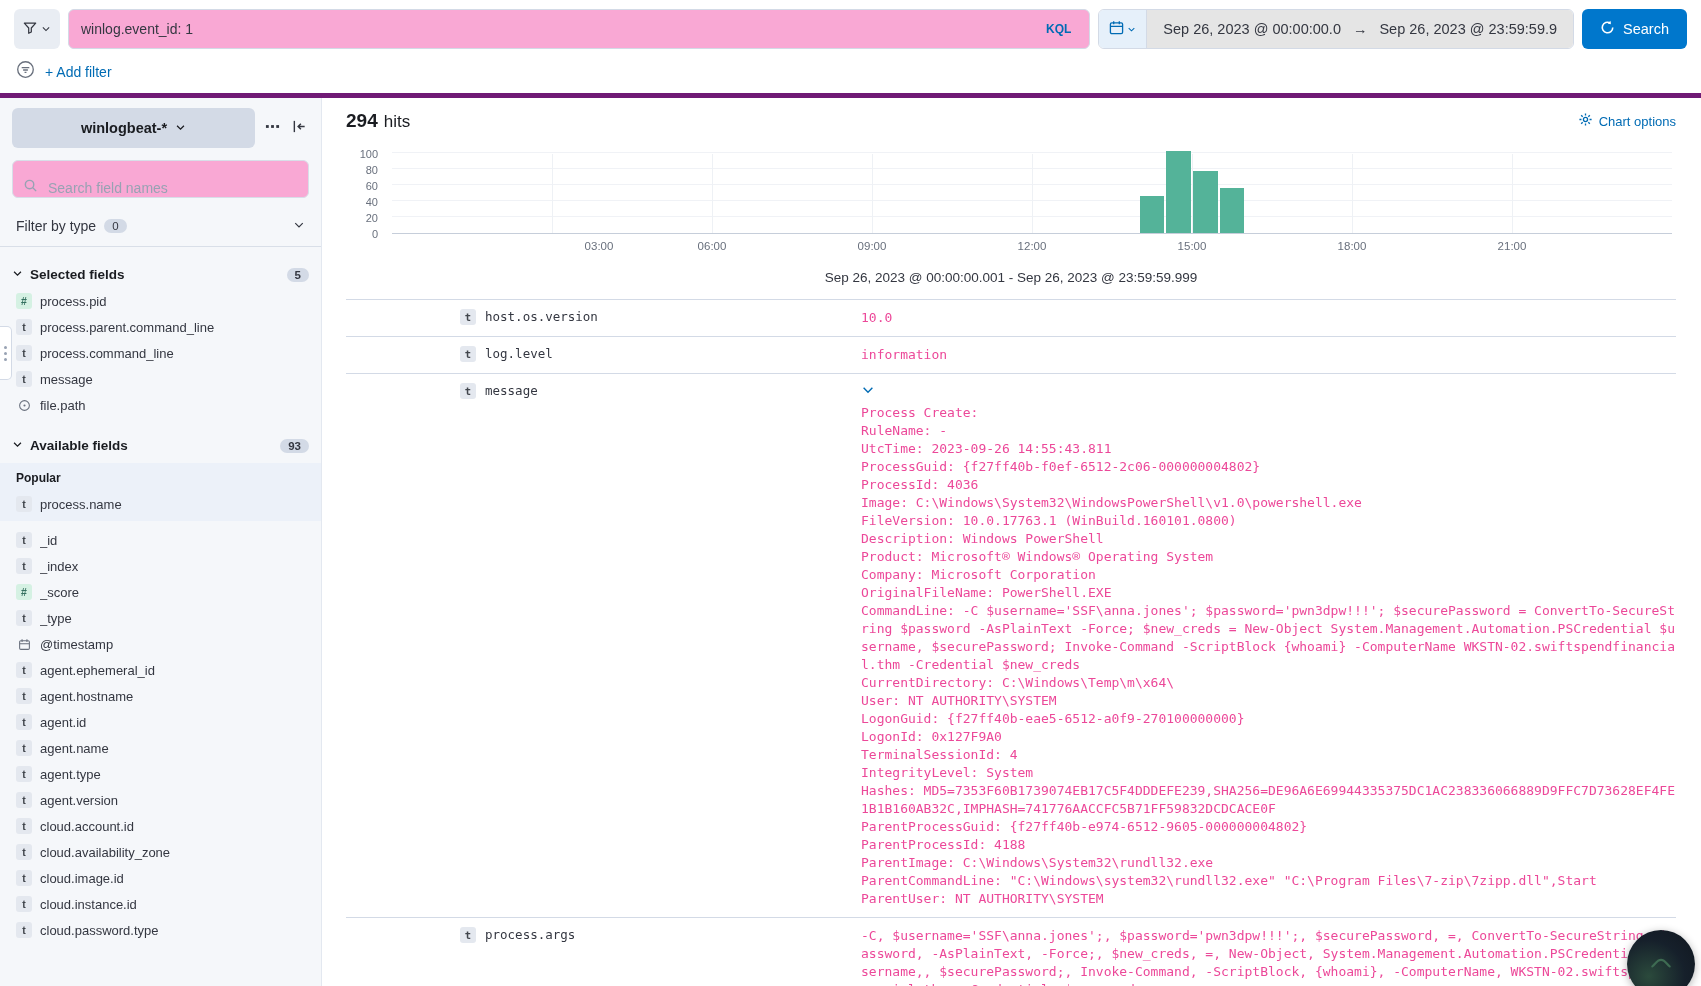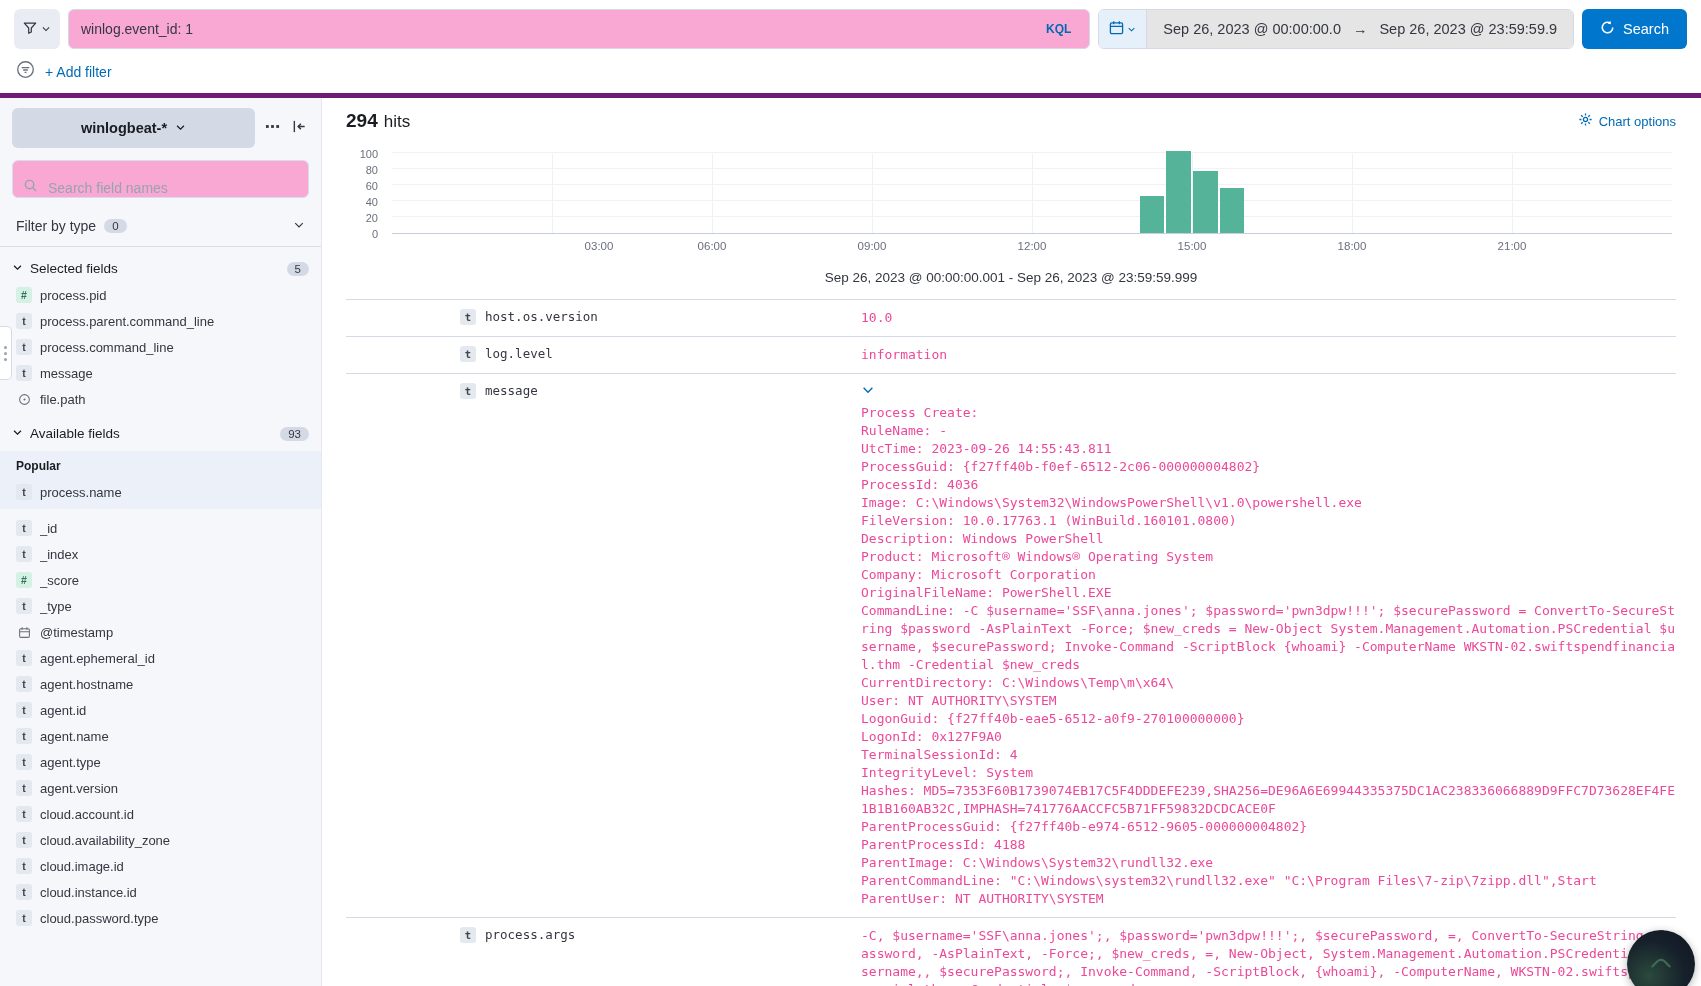--- a/index.html
+++ b/index.html
@@ -37,22 +37,22 @@
              color:#1A1C21;font-family:inherit;cursor:pointer}
   .icon-btn{background:none;border:none;padding:2px;cursor:pointer;display:flex}
   .sb-search{margin-top:12px;display:flex;align-items:flex-end;gap:8px;height:38px;background:#f9a8d4;
              border:1px solid #D8DEE8;border-radius:6px;padding:0 10px}
   .sb-search input{border:none;outline:none;flex:1;font-size:14px;font-family:inherit;color:#343741;background:transparent}
   .sb-search input::placeholder{color:#98A2B3}
   .filter-type{display:flex;align-items:center;gap:8px;margin:8px -12px;padding:12px 16px;
                border-bottom:1px solid #D9DFE8;font-size:14px;cursor:pointer}
   .count-badge{background:#D3DAE6;color:#343741;border-radius:9px;padding:1px 8px;font-size:11.5px}
   .ml-auto{margin-left:auto}
-  .section-header{display:flex;align-items:center;gap:7px;margin-top:14px;font-size:13.5px;
-                  font-weight:400;color:#1A1C21;cursor:pointer}
+  .section-header{display:flex;align-items:center;gap:7px;margin-top:20px;font-size:13.5px;
+                  font-weight:700;color:#1A1C21;cursor:pointer}
   .field-list{margin-top:6px}
   .field-item{display:flex;align-items:center;gap:8px;padding:5px 4px;border-radius:4px;cursor:pointer}
   .fbadge{width:16px;height:16px;border-radius:3px;display:inline-flex;align-items:center;
           justify-content:center;font-size:10.5px;font-weight:700;flex:none;line-height:1}
   .fb-t{background:#E4E8EF;color:#41454C}
   .fb-num{background:#D5F1E3;color:#357160}
   .fb-date,.fb-circle{background:transparent}
   .fname{font-size:13px;color:#343741;white-space:nowrap;overflow:hidden;text-overflow:ellipsis}
   .popular-block{margin:10px -12px 0;padding:8px 12px 4px;background:#ECF1F9}
   .popular-label{font-size:12px;font-weight:700;color:#1A1C21;padding-left:4px}

